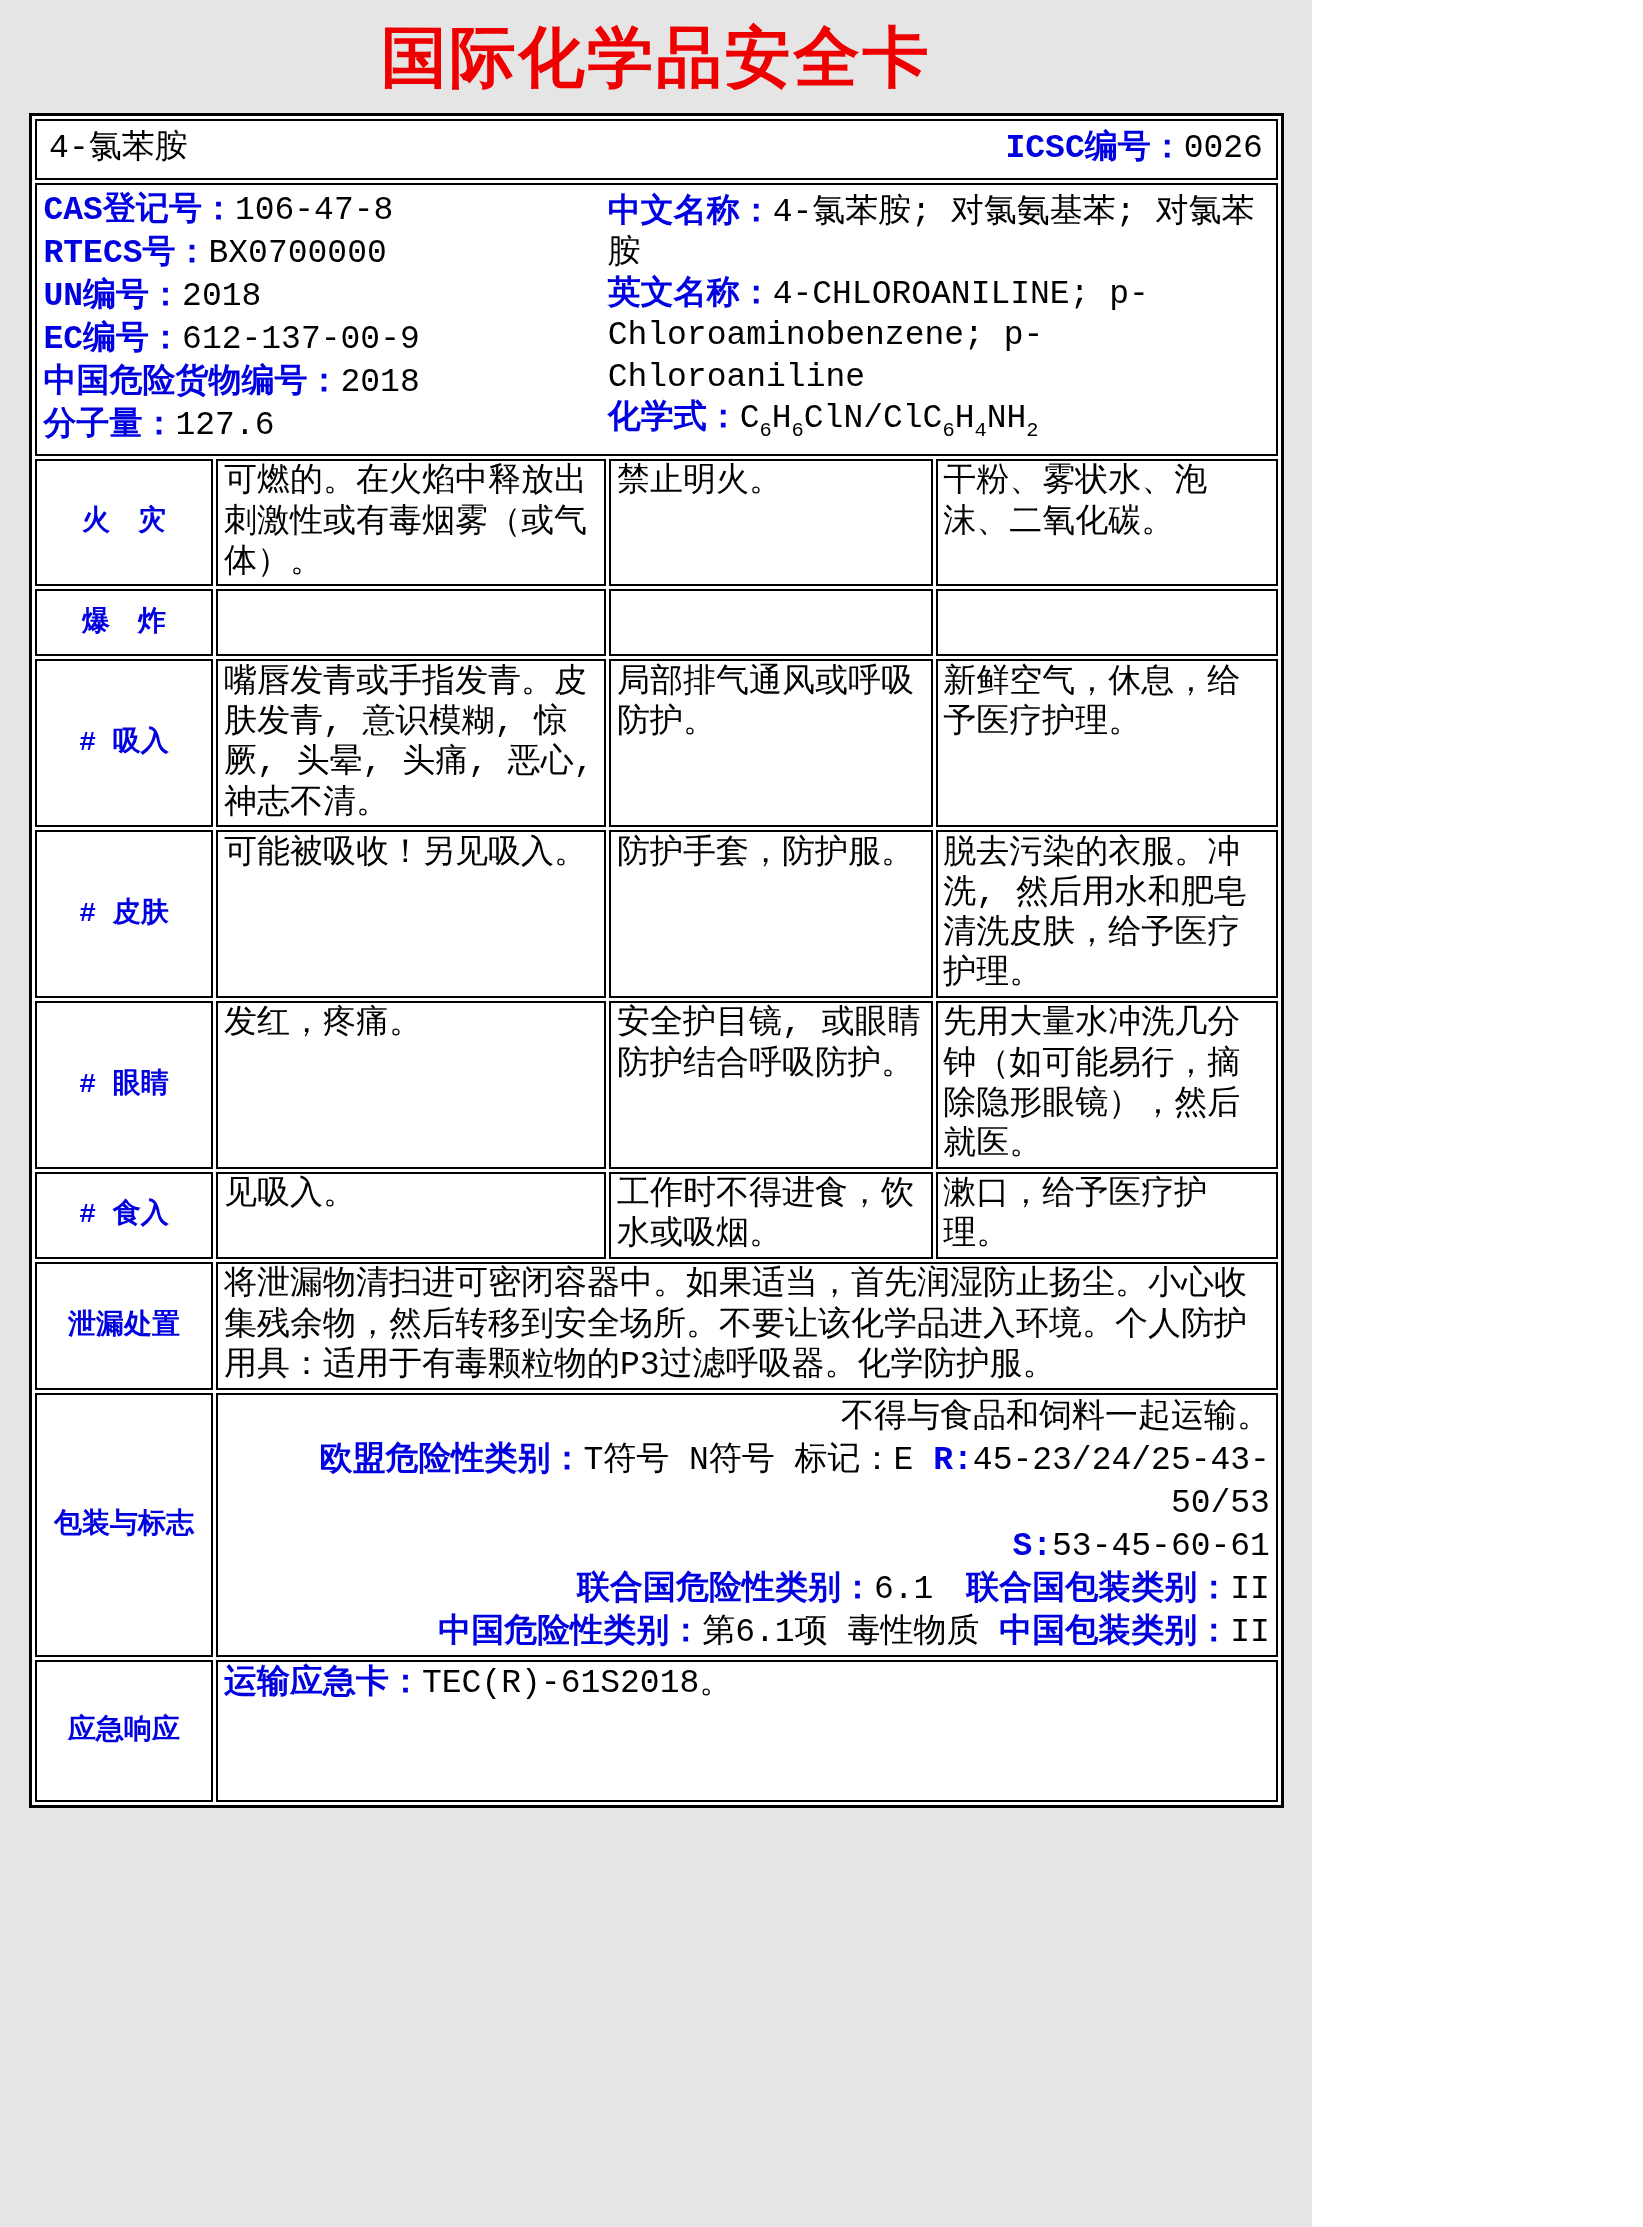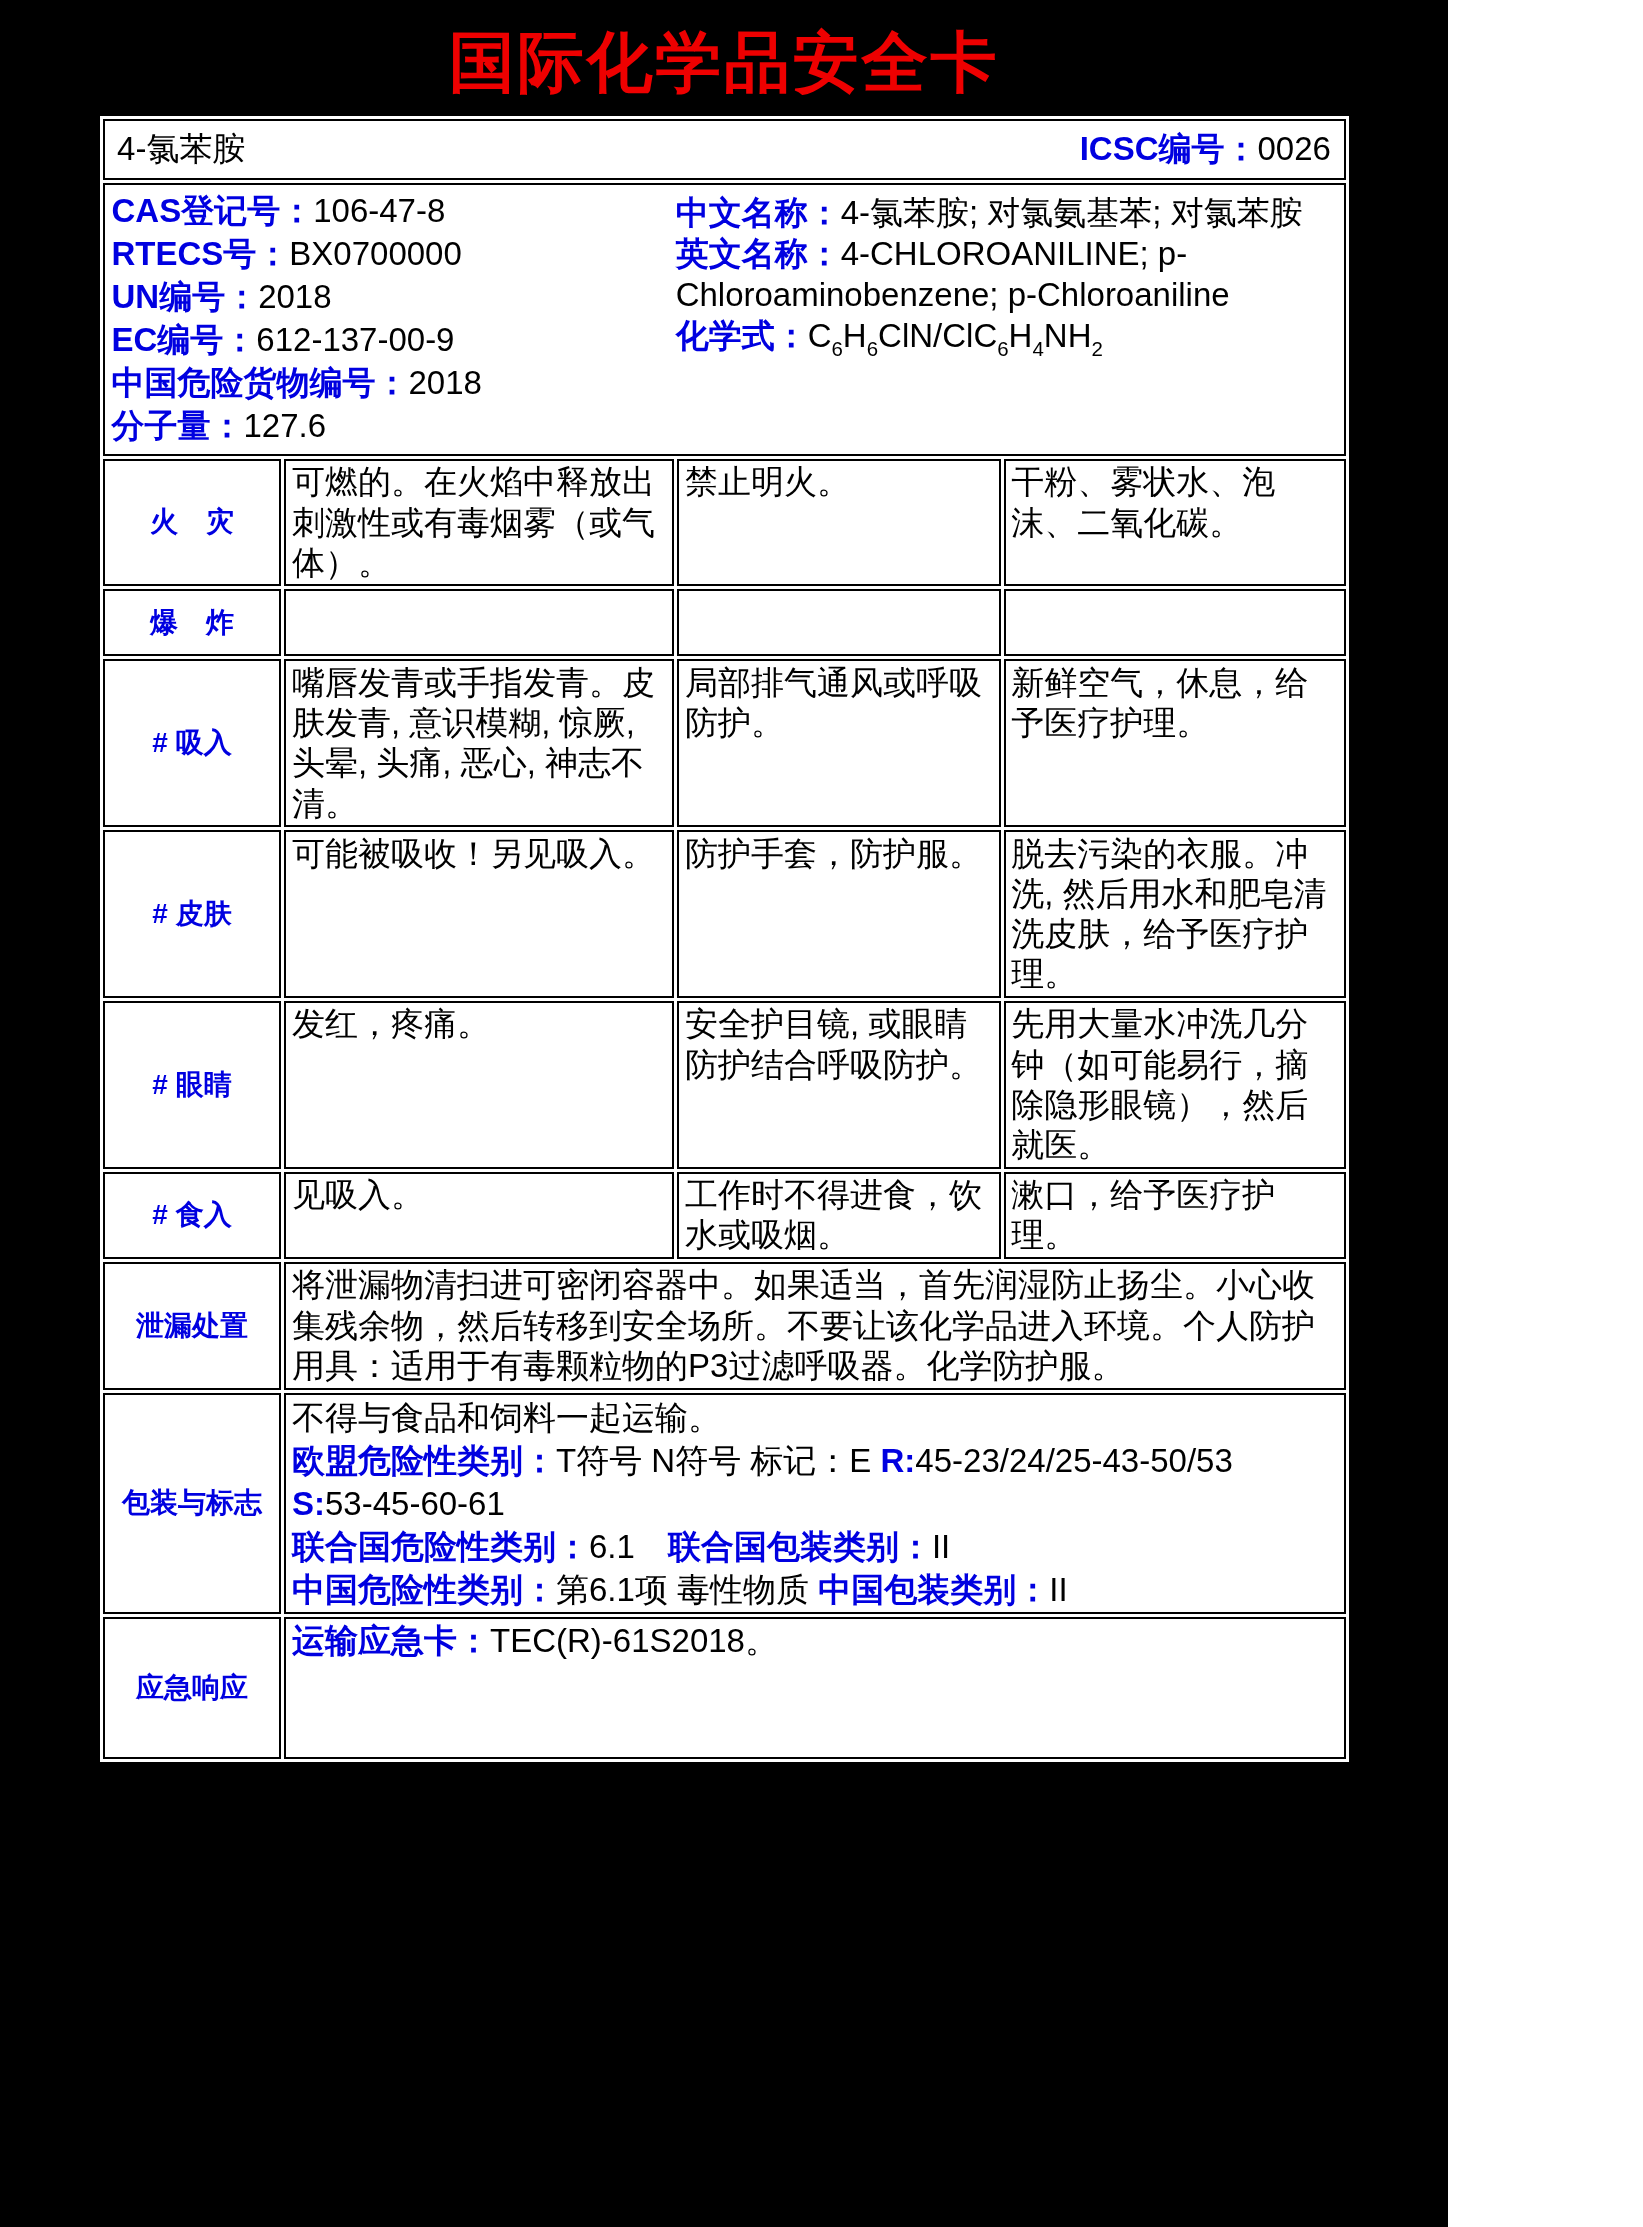--- a/index.html
+++ b/index.html
@@ -3,22 +3,22 @@
 <meta charset="utf-8">
 <style>
   :root{
     --blue:#0000e0;
     --red:#ee0000;
     --ink:#000000;
   }
   *{box-sizing:border-box;}
   body{margin:0;background:#ffffff;}
   .page{
-    width:1448px;height:2227px;background:#000000;
-    font-family:Liberation Sans, sans-serif;
+    width:1312px;height:2227px;background:#e5e5e5;
+    font-family:Liberation Mono, monospace;
     color:var(--ink);overflow:hidden;
   }
   .doc{width:1255px;margin:0 auto;padding-top:28px;}
   .title{
     margin:0 0 15.4px 0;text-align:center;
     font-size:66px;font-weight:bold;color:var(--red);
     letter-spacing:2.8px;line-height:1.05;
   }
   table.card{
     width:100%;
@@ -60,21 +60,21 @@
   .r-emer td{height:142px;}
   .r-stor td{height:116px;}
   .name-flex{display:flex;justify-content:space-between;align-items:center;padding:0 7px;gap:46px;}
   .id-flex{display:flex;padding:2.8px 0 5.6px 1.4px;}
   .id-left{width:46%;}
   .id-line{line-height:43px;white-space:nowrap;}
   .id-right{width:54%;padding-top:2.8px;}
   .id-right p{margin:0;line-height:1.25;}
   .p-cn{margin-bottom:39px;}
   .p-en{margin-bottom:63px;}
-  .pack-line{line-height:43px;}
+  .pack-line{line-height:43px;text-align:right;}
   .cellpad{padding-top:0.7px;}
 </style>
 </head>
 <body>
 
 <div class="page">
   <div class="doc">
 
     <h1 class="title">国际化学品安全卡</h1>
 

